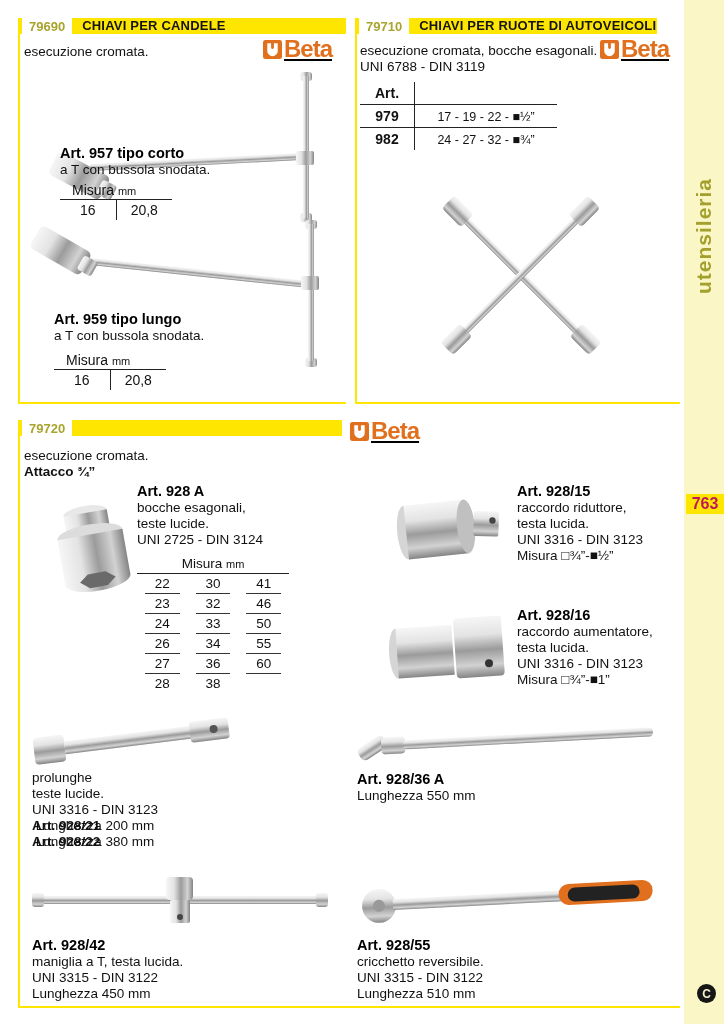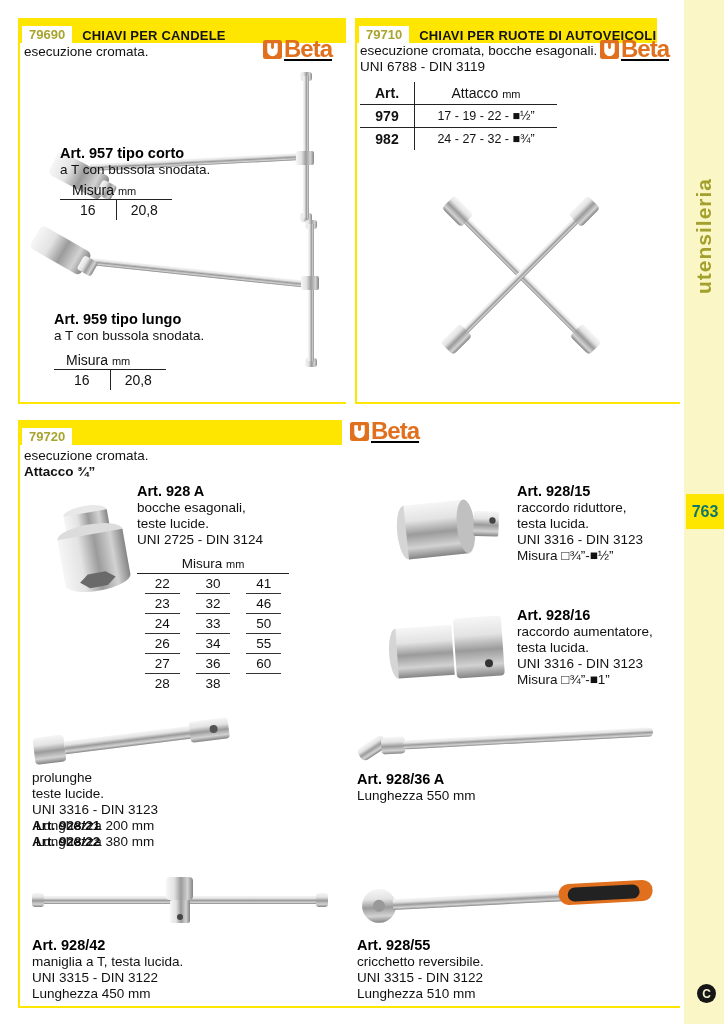--- a/index.html
+++ b/index.html
@@ -3,33 +3,33 @@
 <meta charset="utf-8">
 <style>
   html,body{margin:0;padding:0;}
   body{font-family:"Liberation Sans", sans-serif; background:#ffffff;}
   .page{position:relative;width:724px;height:1024px;background:#fff;overflow:hidden;}
 
   
   .sidebar{position:absolute;left:684px;top:0;width:40px;height:1024px;background:#FAF6C5;}
   .vert-label{position:absolute;left:692px;top:178px;writing-mode:vertical-rl;transform:rotate(180deg);
     font-size:21px;font-weight:bold;color:#A3A02E;letter-spacing:1px;}
-  .page-num{position:absolute;left:686px;top:494px;width:38px;height:35px;background:#FFE600;
-    display:flex;align-items:center;justify-content:center;font-weight:bold;font-size:16px;color:#0f766e;}
+  .page-num{position:absolute;left:686px;top:494px;width:38px;height:20px;background:#FFE600;
+    display:flex;align-items:center;justify-content:center;font-weight:bold;font-size:16px;color:#be185d;}
   .c-circle{position:absolute;left:697px;top:984px;width:19px;height:19px;border-radius:50%;
     background:#161616;color:#f3eecd;font-size:12px;font-weight:bold;display:flex;align-items:center;justify-content:center;}
 
   
   .panel{position:absolute;border-left:2px solid #FFE600;border-bottom:2px solid #FFE600;box-sizing:border-box;}
   #panel-candele{left:18px;top:18px;width:328px;height:386px;}
   #panel-ruote{left:355px;top:18px;width:325px;height:386px;}
   #panel-bussola{left:18px;top:420px;width:662px;height:588px;}
   .panel *{position:absolute;}
 
-  .bar{background:#FFE600;height:25px;display:flex;align-items:flex-end;left:0;top:0;}
+  .bar{background:#FFE600;height:16px;display:flex;align-items:flex-start;left:0;top:0;}
   .bar *{position:static;}
   .code-box{background:#fff;color:#A9A42F;font-weight:bold;font-size:13px;line-height:17px;padding:0 7px;margin:0 10px 0 2px;}
   .bar-title{font-weight:bold;font-size:13px;color:#141414;letter-spacing:.2px;}
 
   .beta{display:flex;align-items:flex-end;text-decoration:underline;}
   .beta *{position:static;}
   .beta-text{color:#E0701E;font-weight:bold;font-size:24px;line-height:20px;letter-spacing:-1px;margin-left:2px;}
 
   .t{font-size:13.5px;line-height:16px;color:#111;white-space:nowrap;}
   .name{font-weight:bold;font-size:14.5px;line-height:18px;color:#000;}
@@ -41,21 +41,21 @@
   .mtable{width:112px;font-size:14px;color:#111;}
   .mhead{border-bottom:1.5px solid #222;padding:0 0 1px 12px;}
   .munit{font-size:11px;}
   .mrow{display:flex;}
   .mrow span{flex:1;text-align:center;padding:2px 0;}
   .mrow span:first-child{border-right:1.5px solid #222;}
 
   
   .rtable div,.rtable span{position:static;}
   .rtable{color:#111;}
-  .rrow{display:flex;border-bottom:1.5px solid #222;align-items:center;}
+  .rrow{display:flex;border-bottom:1.5px solid #222;align-items:flex-end;}
   .rrow.last{border-bottom:none;}
   .rc1{width:54px;text-align:center;font-weight:bold;font-size:14px;border-right:1.5px solid #222;padding:3px 0;}
   .rc2{width:142px;text-align:center;font-size:12.5px;padding:3px 0;}
   .rhead .rc2{font-size:14px;}
   .runit{font-size:11px;}
 
   
   .gtable div,.gtable span{position:static;}
   .gtable{width:152px;font-size:13.5px;color:#111;}
   .ghead{text-align:center;border-bottom:1.5px solid #222;padding-bottom:2px;}
@@ -169,21 +169,20 @@
       <svg width="19" height="19" viewBox="0 0 20 20">
         <rect width="20" height="20" rx="2.5" fill="#E0701E"></rect>
         <path d="M4.5 3.5 h4 v4.5 a1.5 1.5 0 0 0 3 0 V3.5 h4 v8 a5.5 5.5 0 0 1 -11 0 Z" fill="#fff"></path>
       </svg>
       <span class="beta-text">Beta</span>
     </div>
 
     <div class="rtable" style="left:3px;top:64px;">
       <div class="rrow rhead">
         <span class="rc1">Art.</span>
-        <span class="rc2"><span>Attacco</span> <span class="runit">mm</span></span>
       </div>
       <div class="rrow">
         <span class="rc1">979</span>
         <span class="rc2">17 - 19 - 22 - ■½”</span>
       </div>
       <div class="rrow last">
         <span class="rc1">982</span>
         <span class="rc2">24 - 27 - 32 - ■¾”</span>
       </div>
     </div>

